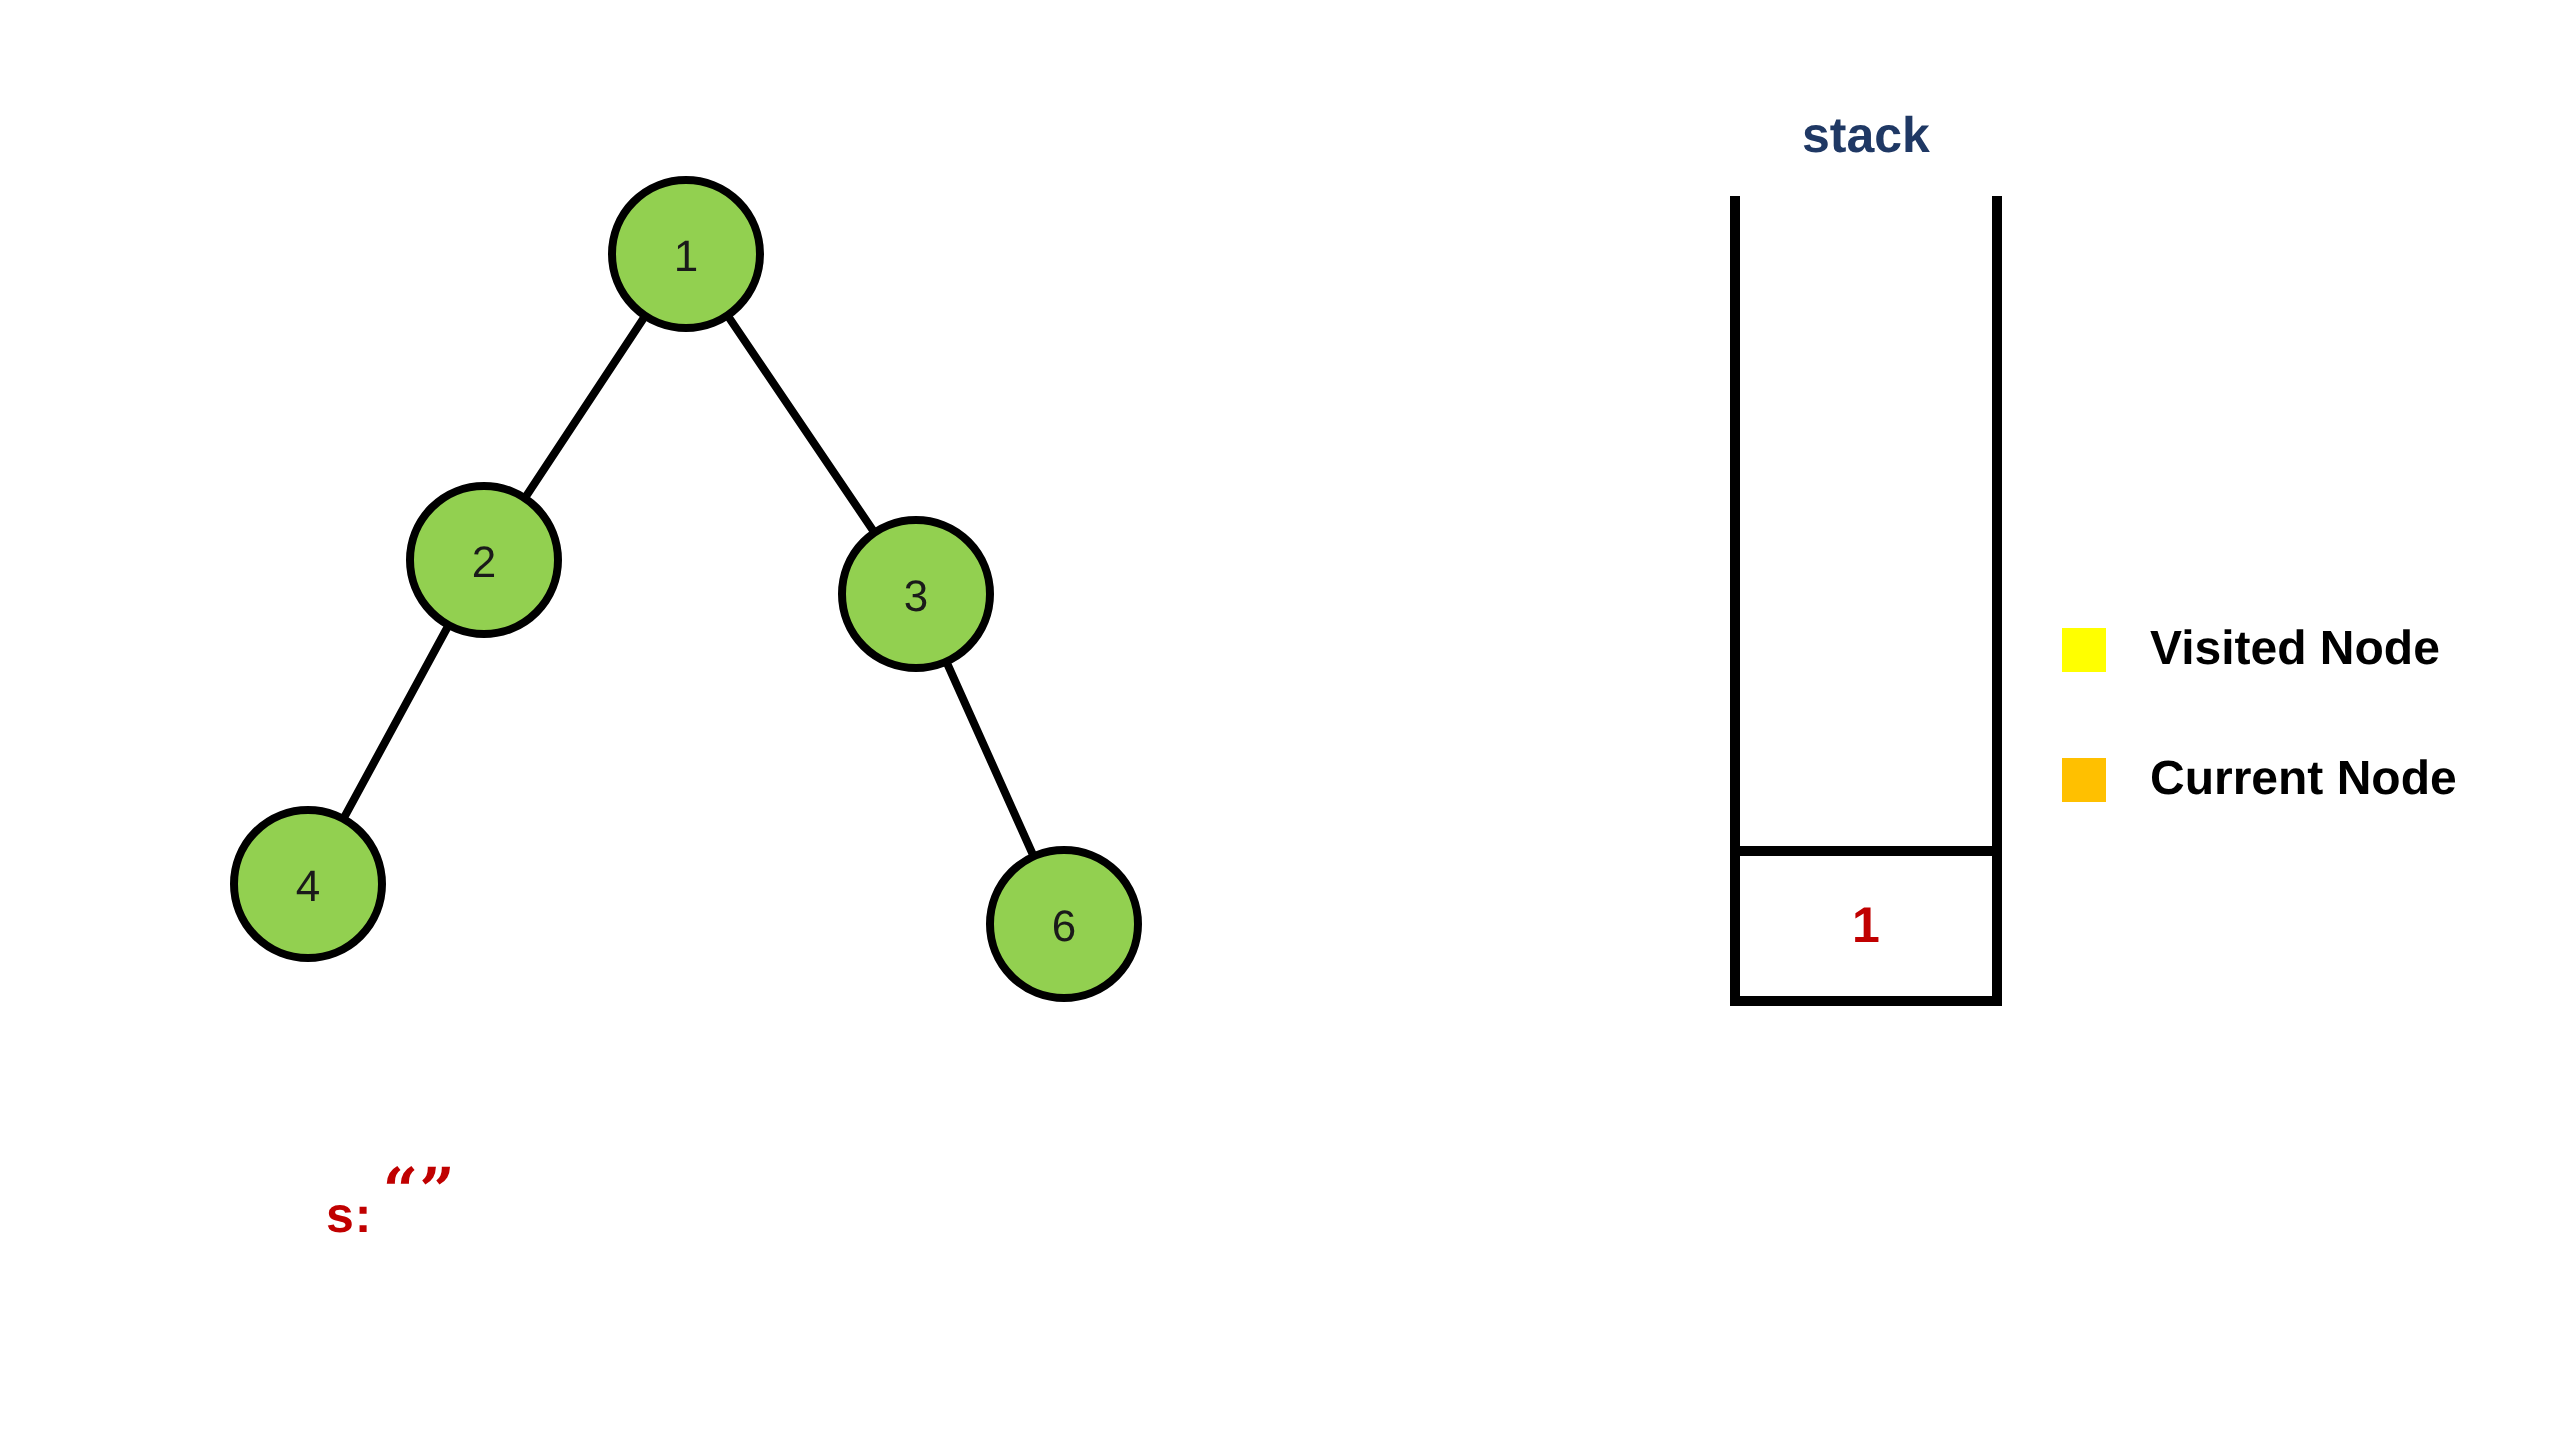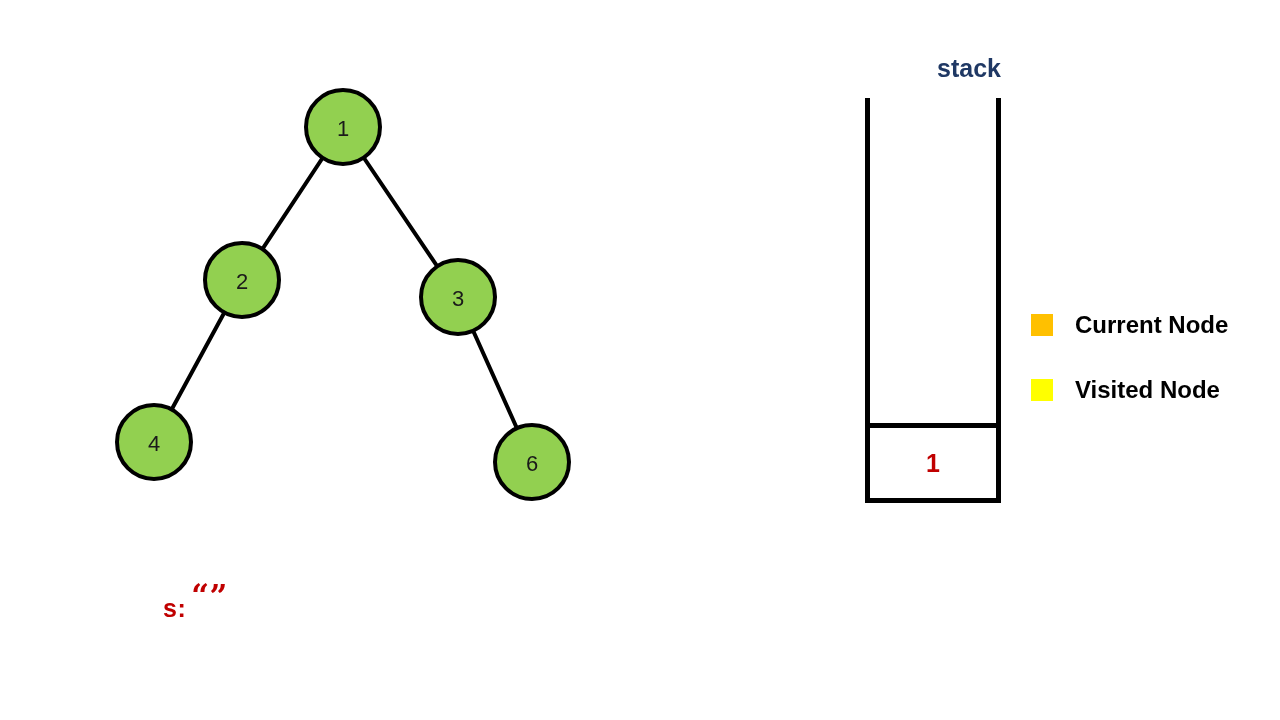--- a/index.html
+++ b/index.html
@@ -65,21 +65,21 @@
     margin-left: 5px;
     font-family: "DejaVu Serif", serif;
   }
 
   
   #stack-title {
     position: absolute;
     left: 865px;
     top: 54px;
     width: 136px;
-    text-align: right;
+    text-align: center;
     font-size: 25px;
     font-weight: bold;
     color: #1F3864;
   }
   #stack-container {
     position: absolute;
     left: 865px;
     top: 98px;
     width: 136px;
     height: 405px;
@@ -169,20 +169,20 @@
   <span class="s-label">s:</span><span class="s-value">“”</span>
 </div>
 
 <div id="stack-title">stack</div>
 <div id="stack-container">
     <div class="stack-cell" style="color: rgb(192, 0, 0);">1</div>
   </div>
 
 <div id="legend">
     <div class="legend-row">
+      <span class="legend-swatch" style="background: rgb(255, 255, 0);"></span>
+      <span class="legend-text">Visited Node</span>
+    </div>
+    <div class="legend-row">
       <span class="legend-swatch" style="background: rgb(255, 192, 0);"></span>
       <span class="legend-text">Current Node</span>
-    </div>
-    <div class="legend-row">
-      <span class="legend-swatch" style="background: rgb(255, 255, 0);"></span>
-      <span class="legend-text">Visited Node</span>
     </div>
   </div>
 
 </body></html>

